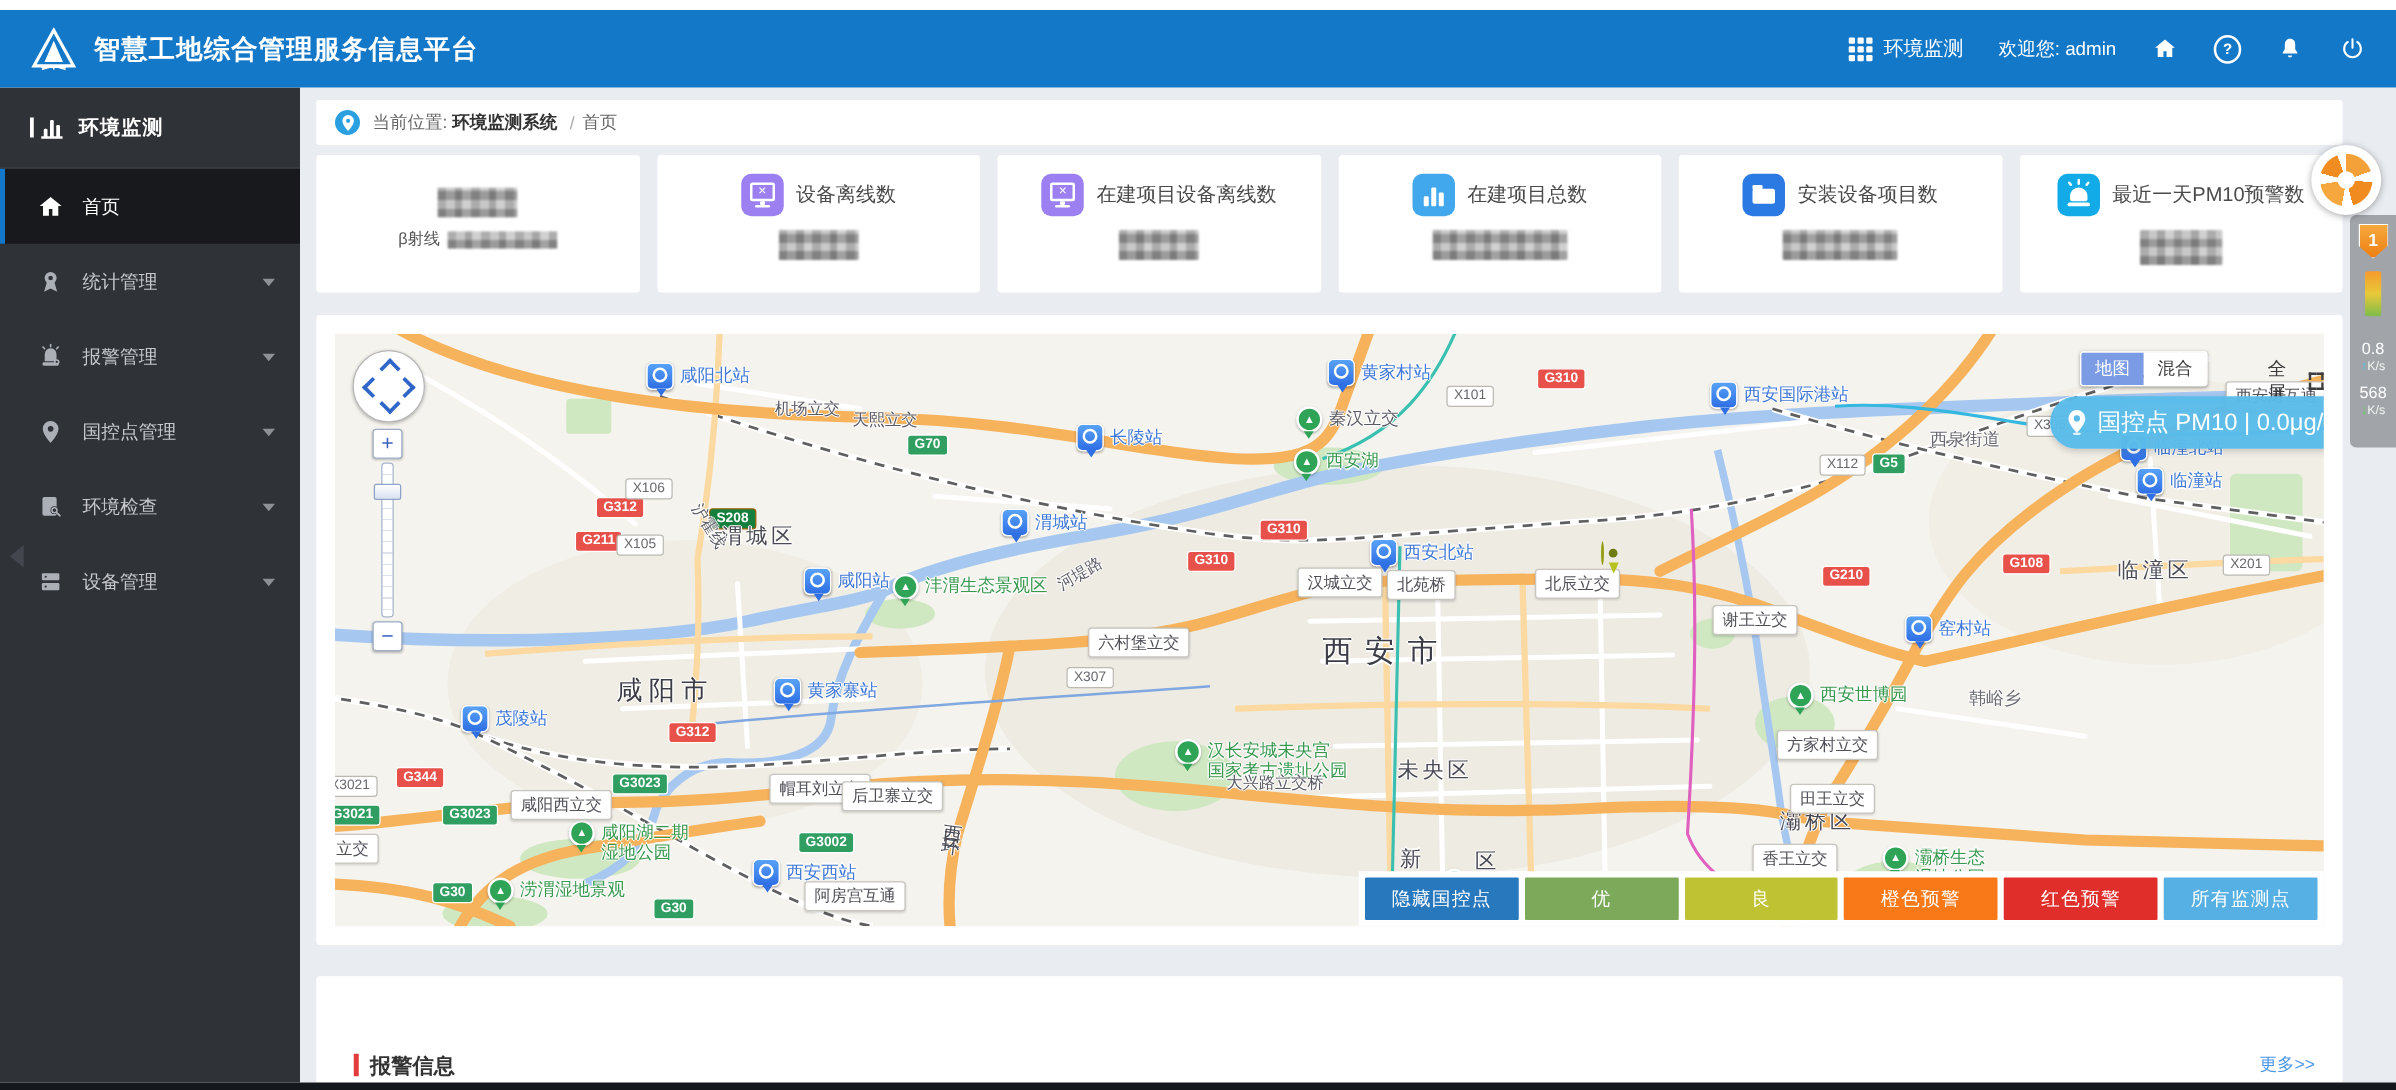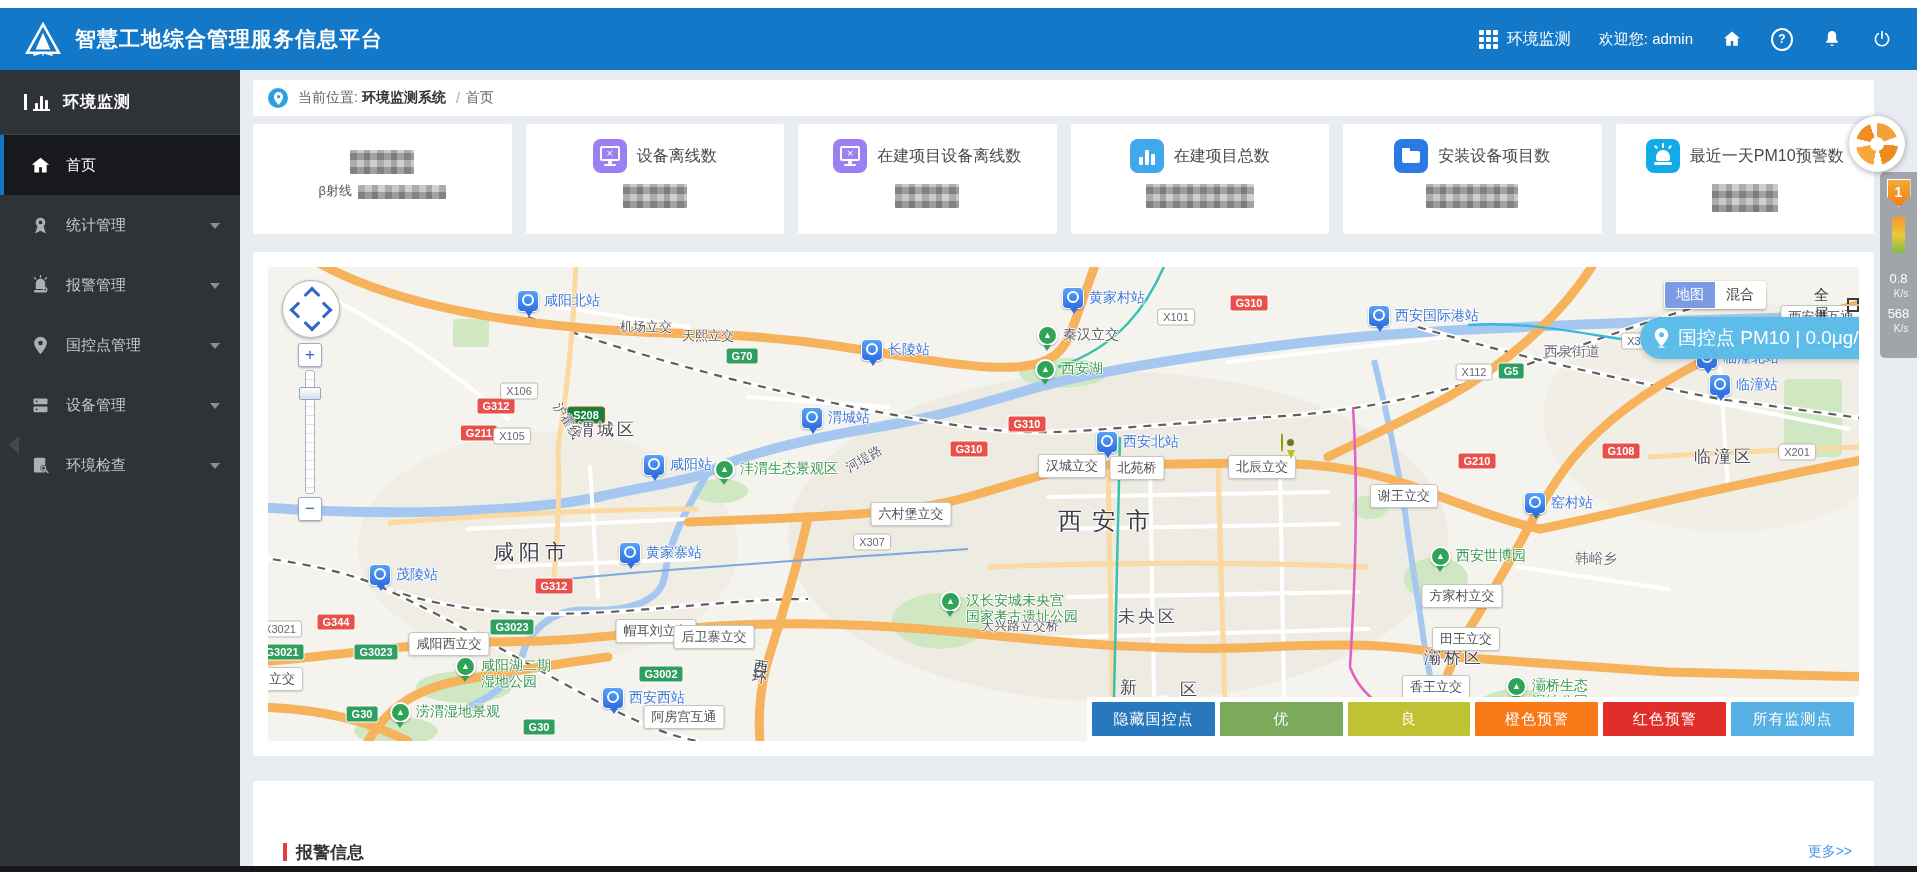--- a/index.html
+++ b/index.html
@@ -268,37 +268,37 @@
       </div>
       <div class="sitem">
         <span class="mic"><svg viewBox="0 0 24 24">
             <path d="M12 2a7.2 7.2 0 0 0-7.2 7.2C4.8 14.6 12 22 12 22s7.2-7.4 7.2-12.8A7.2 7.2 0 0 0 12 2z"></path>
             <circle cx="12" cy="9.2" r="2.6" fill="#2f3237"></circle>
           </svg></span>
         <span>国控点管理</span>
         <s class="chev"></s>
       </div>
       <div class="sitem">
+        <span class="mic"><svg viewBox="0 0 24 24">
+            <rect x="4.5" y="3" width="13" height="17" rx="1.8"></rect>
+            <circle cx="15.5" cy="15" r="3.6" fill="#2f3237"></circle>
+            <circle cx="15.5" cy="15" r="2.3" fill="none" stroke="currentColor" stroke-width="1.4"></circle>
+            <path d="M17.8 17.6 20.4 20" stroke="currentColor" stroke-width="1.8" stroke-linecap="round" fill="none"></path>
+          </svg></span>
+        <span>环境检查</span>
+        <s class="chev"></s>
+      </div>
+      <div class="sitem">
         <span class="mic"><svg vi="" ewbox="0 0 24 24" viewBox="0 0 24 24">
             <rect x="4" y="4" width="16" height="6.6" rx="1.2"></rect>
             <rect x="4" y="13" width="16" height="6.6" rx="1.2"></rect>
             <circle cx="7.5" cy="7.3" r="1" fill="#2f3237"></circle>
             <circle cx="7.5" cy="16.3" r="1" fill="#2f3237"></circle>
           </svg></span>
         <span>设备管理</span>
-        <s class="chev"></s>
-      </div>
-      <div class="sitem">
-        <span class="mic"><svg viewBox="0 0 24 24">
-            <rect x="4.5" y="3" width="13" height="17" rx="1.8"></rect>
-            <circle cx="15.5" cy="15" r="3.6" fill="#2f3237"></circle>
-            <circle cx="15.5" cy="15" r="2.3" fill="none" stroke="currentColor" stroke-width="1.4"></circle>
-            <path d="M17.8 17.6 20.4 20" stroke="currentColor" stroke-width="1.8" stroke-linecap="round" fill="none"></path>
-          </svg></span>
-        <span>环境检查</span>
         <s class="chev"></s>
       </div>
     </div>
   <span class="collapse-handle"></span>
 </div>
 
 <div class="main">
   <div class="crumb">
     <span class="pinwrap">
       <svg width="11" height="13" viewBox="0 0 12 14">

